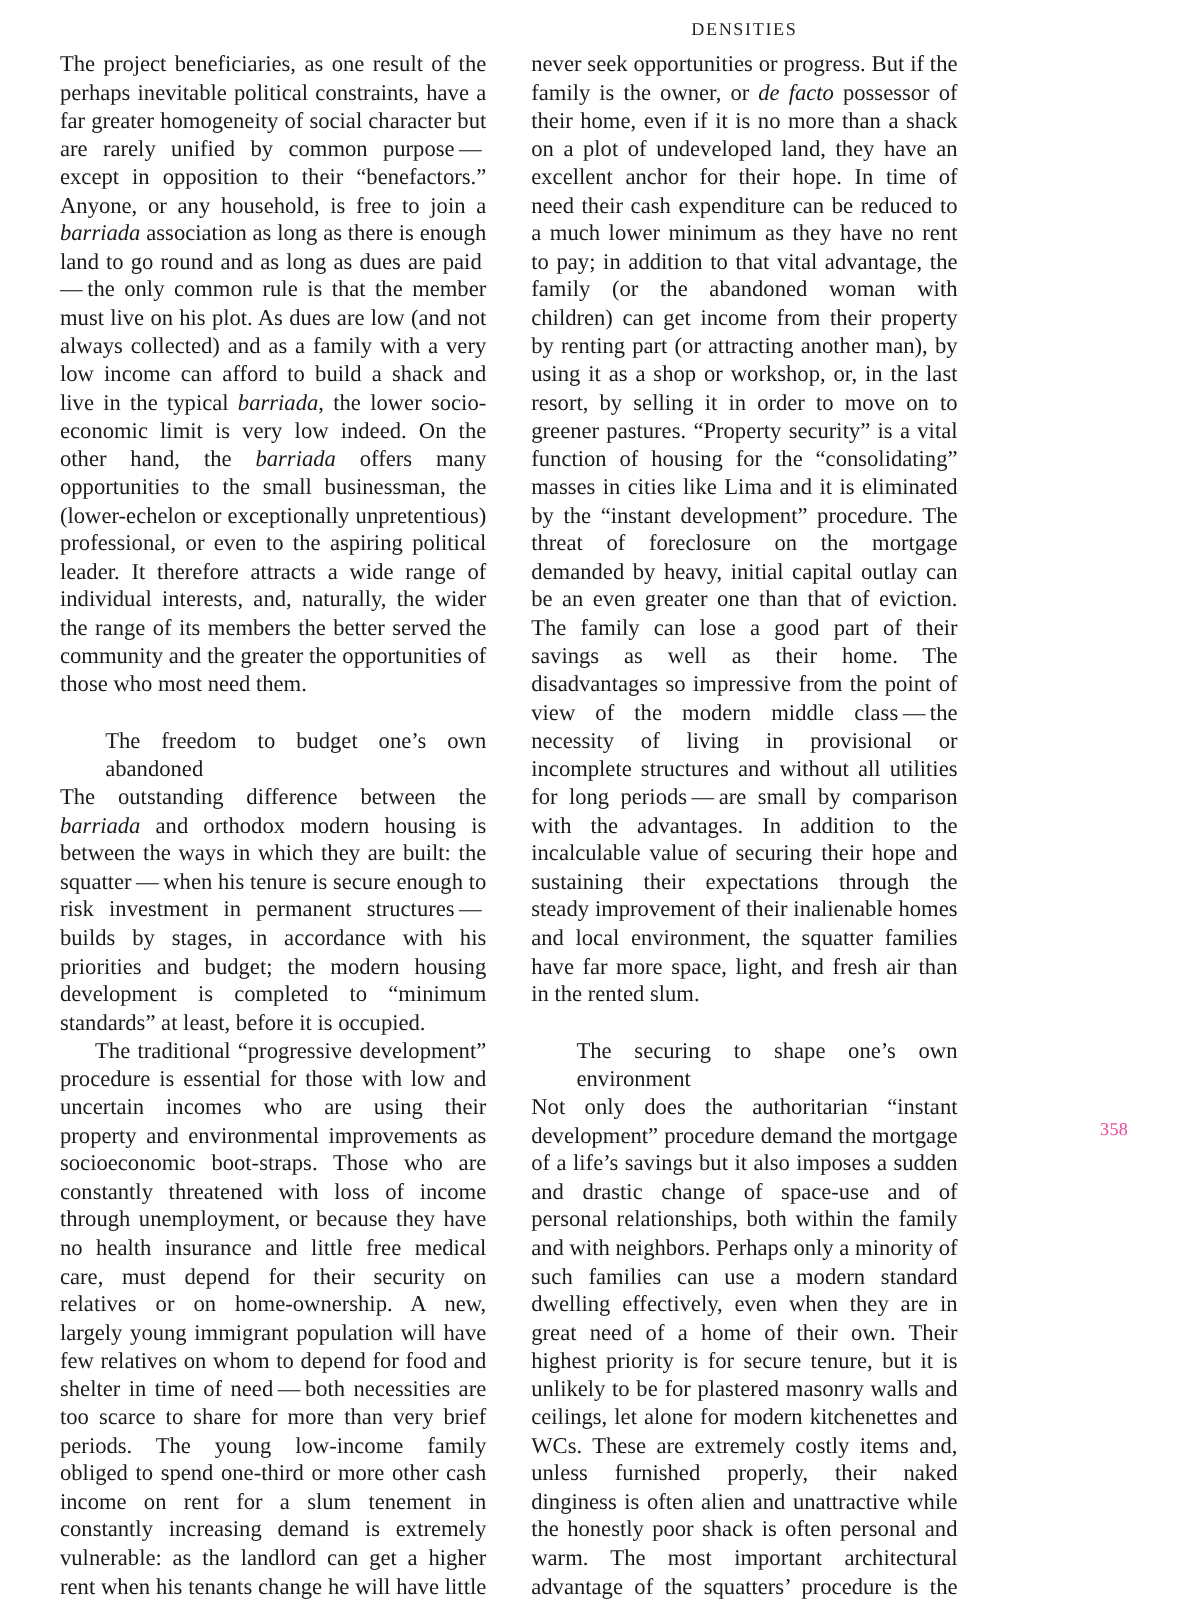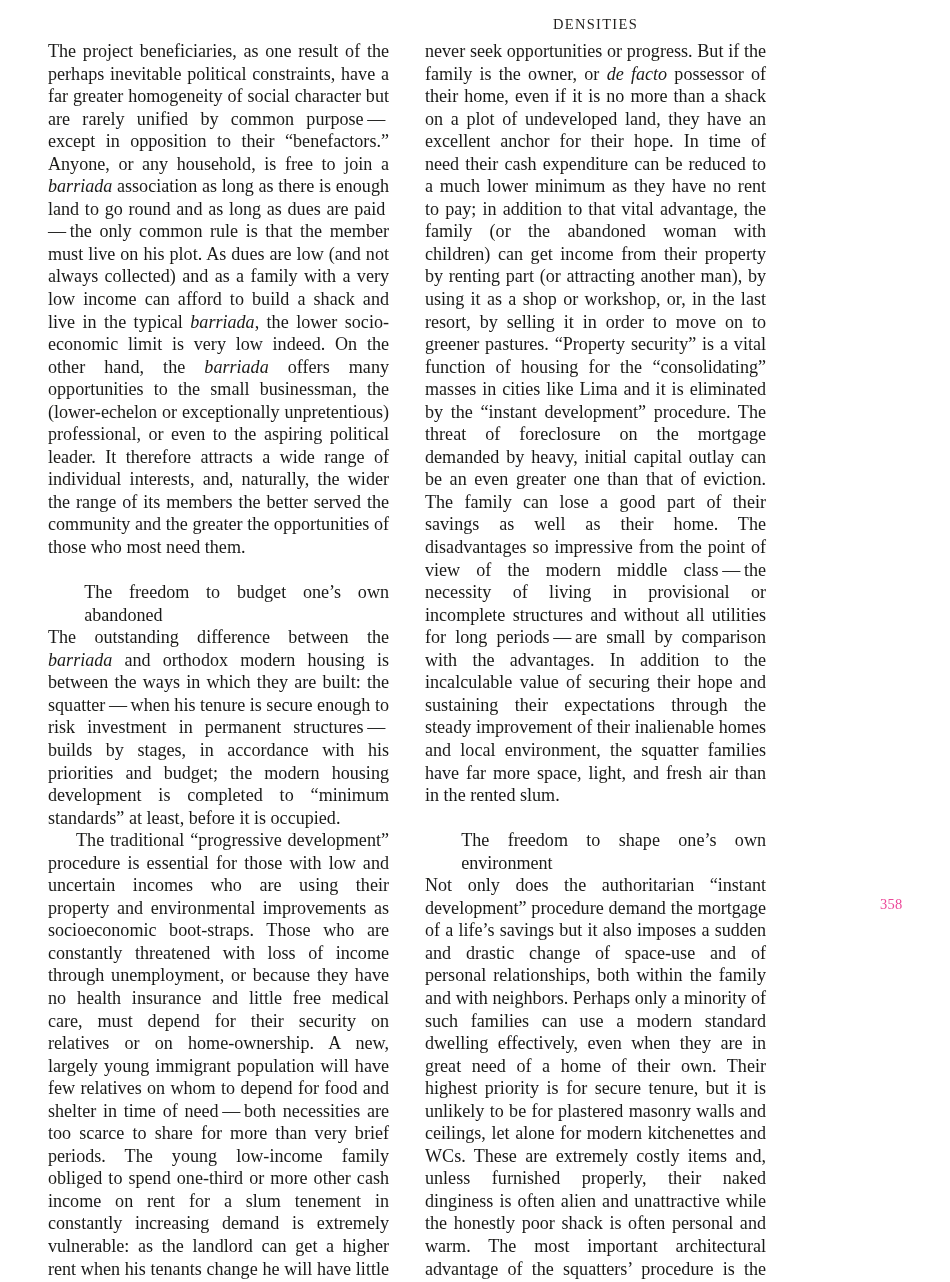--- a/index.html
+++ b/index.html
@@ -113,19 +113,19 @@
     <p class="indent">The traditional “progressive development” procedure is essential for those with low and uncertain incomes who are using their property and environmental improvements as socioeconomic boot-straps. Those who are constantly threatened with loss of income through unemployment, or because they have no health insurance and little free medical care, must depend for their security on relatives or on home-ownership. A new, largely young immigrant population will have few relatives on whom to depend for food and shelter in time of need — both necessities are too scarce to share for more than very brief periods. The young low-income family obliged to spend one-third or more other cash income on rent for a slum tenement in constantly increasing demand is extremely vulnerable: as the landlord can get a higher rent when his tenants change he will have little patience with those in arrears. Eviction in time of domestic crisis is a sure way of destroying a poor man’s hope — without which he will</p>
 
   </div>
 
   <div class="col col-right">
 
     <p class="noindent"><span>never seek opportunities or progress. But if the family is the owner, or </span><em class="it">de facto</em><span> possessor of their home, even if it is no more than a shack on a plot of undeveloped land, they have an excellent anchor for their hope. In time of need their cash expenditure can be reduced to a much lower minimum as they have no rent to pay; in addition to that vital advantage, the family (or the abandoned woman with children) can get income from their property by renting part (or attracting another man), by using it as a shop or workshop, or, in the last resort, by selling it in order to move on to greener pastures. “Property security” is a vital function of housing for the “consolidating” masses in cities like Lima and it is eliminated by the “instant development” procedure. The threat of foreclosure on the mortgage demanded by heavy, initial capital outlay can be an even greater one than that of eviction. The family can lose a good part of their savings as well as their home. The disadvantages so impressive from the point of view of the modern middle class — the necessity of living in provisional or incomplete structures and without all utilities for long periods — are small by comparison with the advantages. In addition to the incalculable value of securing their hope and sustaining their expectations through the steady improvement of their inalienable homes and local environment, the squatter families have far more space, light, and fresh air than in the rented slum.</span></p>
 
     <div class="blank-line"></div>
 
-    <p class="subhead">The freedom to shape one’s own environment</p>
+    <p class="subhead">The securing to shape one’s own environment</p>
 
     <p class="noindent">Not only does the authoritarian “instant development” procedure demand the mortgage of a life’s savings but it also imposes a sudden and drastic change of space-use and of personal relationships, both within the family and with neighbors. Perhaps only a minority of such families can use a modern standard dwelling effectively, even when they are in great need of a home of their own. Their highest priority is for secure tenure, but it is unlikely to be for plastered masonry walls and ceilings, let alone for modern kitchenettes and WCs. These are extremely costly items and, unless furnished properly, their naked dinginess is often alien and unattractive while the honestly poor shack is often personal and warm. The most important architectural advantage of the squatters’ procedure is the consequent adaptability of space and structures to the changing needs and behavior patterns of the family. Over one generation of a family the changes can be immense: a young</p>
 
   </div>
 
 </div>
 
 </body></html>

